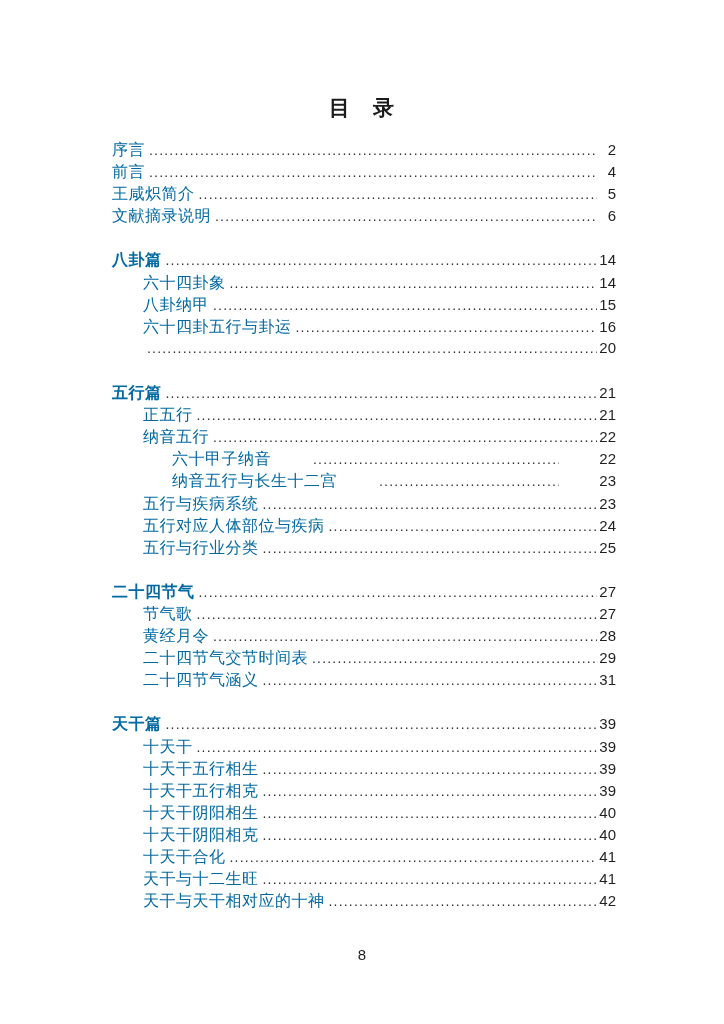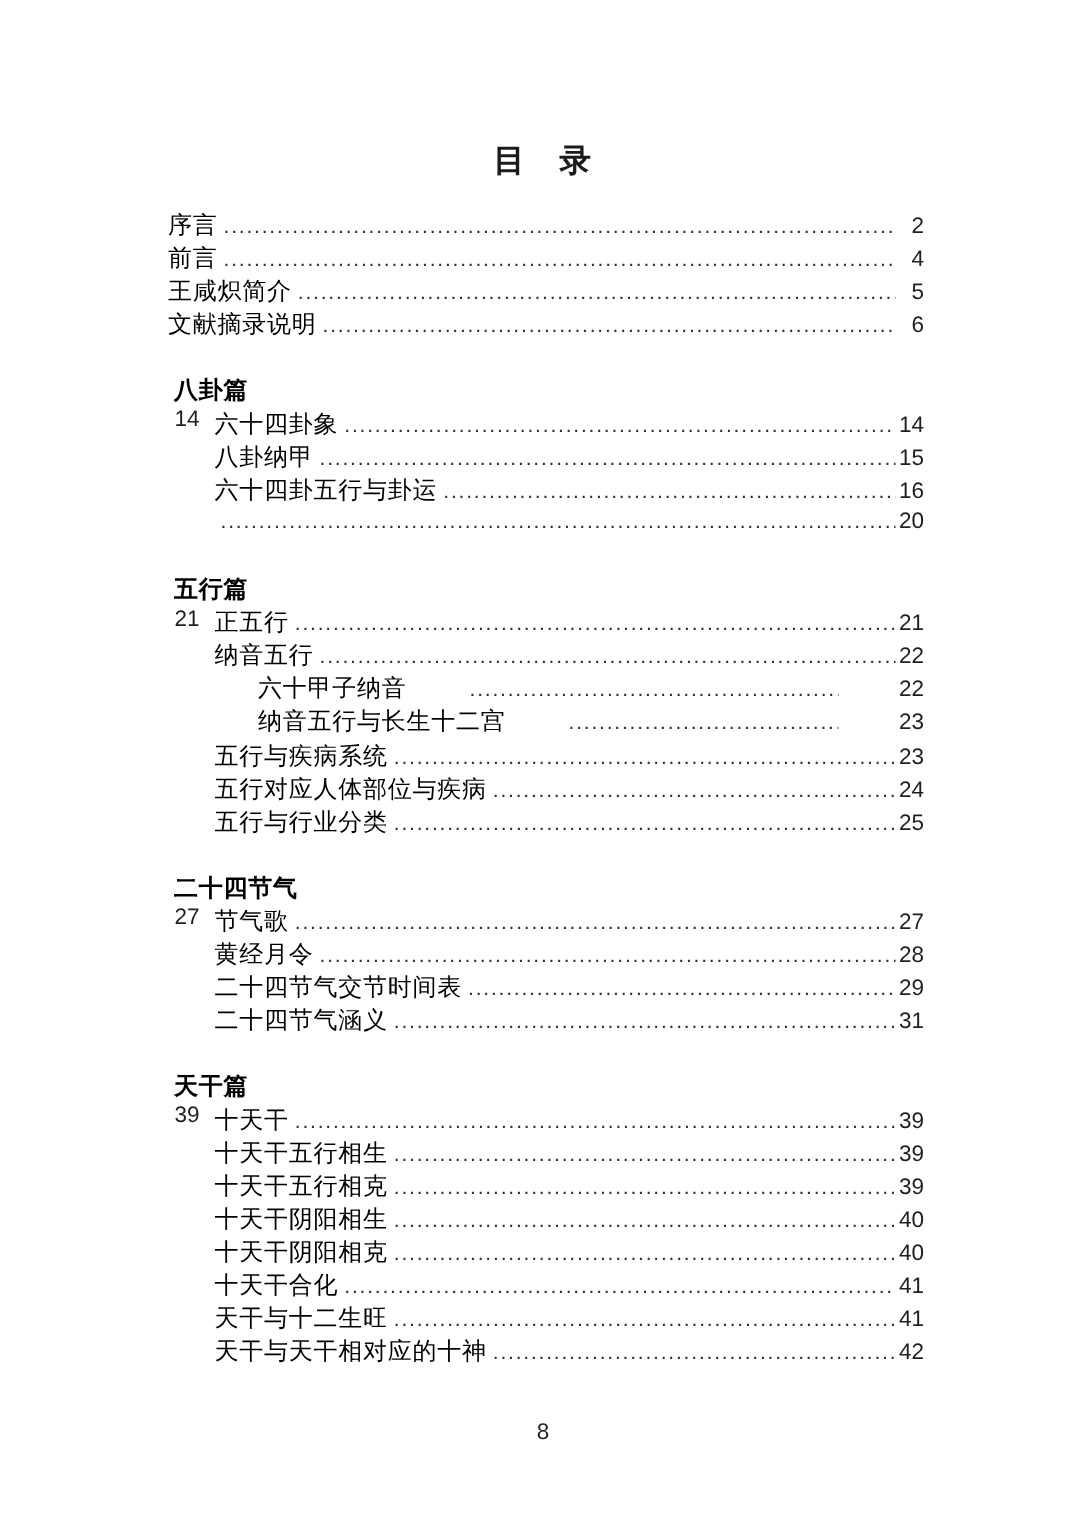--- a/index.html
+++ b/index.html
@@ -34,29 +34,29 @@
     left: 112px;
     top: 140px;
     width: 504px;
   }
   .row {
     display: flex;
     align-items: baseline;
     height: 22.1px;
     font-size: 16px;
   }
-  .row.gap { margin-top: 22.1px; flex-direction: column; }
+  .row.gap { margin-top: 22.1px; }
   .row.lvl1 { padding-left: 31px; }
   .row.lvl2 { padding-left: 60px; gap: 38px; }
   .row.bold .lbl { font-weight: 700; }
   .lbl {
     white-space: nowrap;
     font-family: "Liberation Serif", "DejaVu Serif", serif;
     letter-spacing: 0.5px;
-    color: #000000;
+    color: #0369a1;
   }
   .dots {
     flex: 1;
     overflow: hidden;
     white-space: nowrap;
     margin: 0 2px 0 4px;
     font-family: "Liberation Sans", "DejaVu Sans", sans-serif;
     font-size: 14px;
     letter-spacing: 1.2px;
     color: #2e2e2e;

